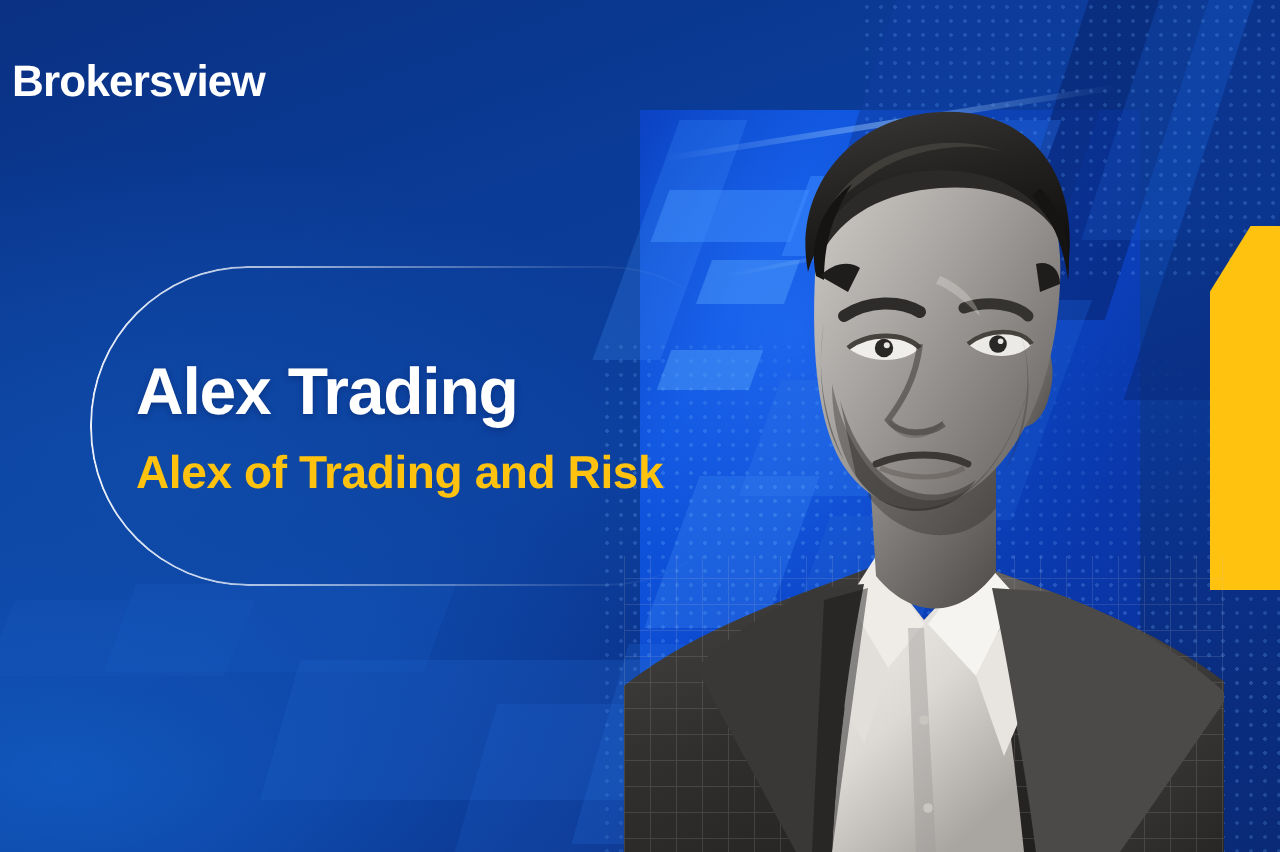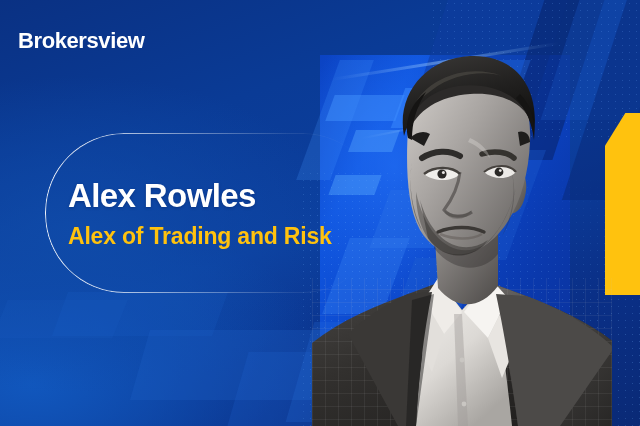--- a/index.html
+++ b/index.html
@@ -73,21 +73,21 @@
 
   
   .gold-bar{
     right:0;top:113px;width:35px;height:182px;
     background:#FFC20E;
     clip-path:polygon(58% 0%, 100% 0%, 100% 100%, 0% 100%, 0% 18%);
   }
 
   
   #logo{
-    position:absolute;left:18px;top:30px;
+    position:absolute;left:6px;top:30px;
     color:#ffffff;font-size:22px;font-weight:700;letter-spacing:-.4px;
     display:flex;align-items:center;line-height:1;
   }
   #logo .mark{display:inline-block;margin:0 0 0 0;}
 
   
   #pill{
     position:absolute;left:45px;top:133px;width:335px;height:158px;
     border-radius:79px;
     background:
@@ -271,17 +271,17 @@
     </svg>
   </div>
 
   <div id="pill"></div>
 
   <div id="logo">
     <span class="mark">Brokersview</span>
   </div>
 
   <div id="textblock">
-    <div id="person-name">Alex Rowles</div>
+    <div id="person-name">Alex Trading</div>
     <div id="person-role">Alex of Trading and Risk</div>
   </div>
 
 </div>
 
 </body></html>

